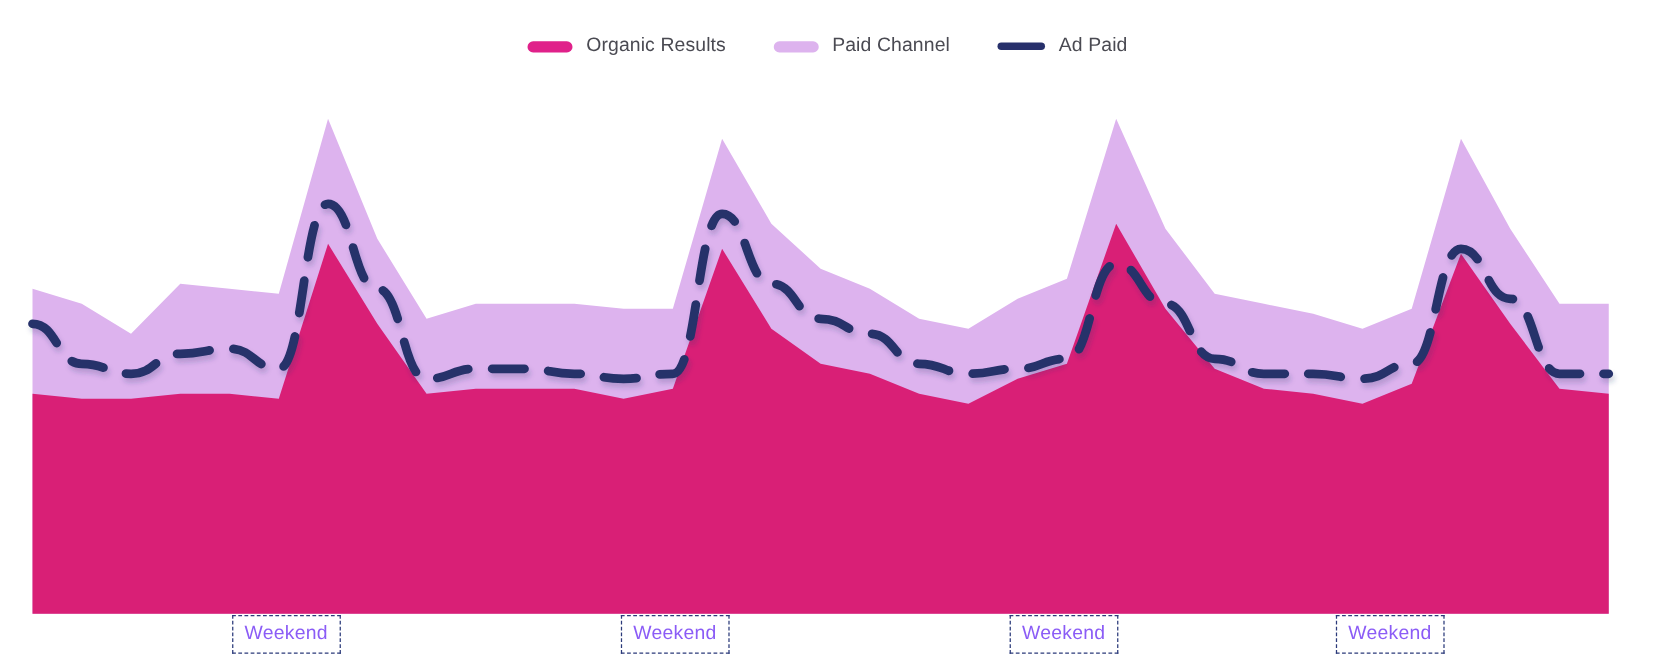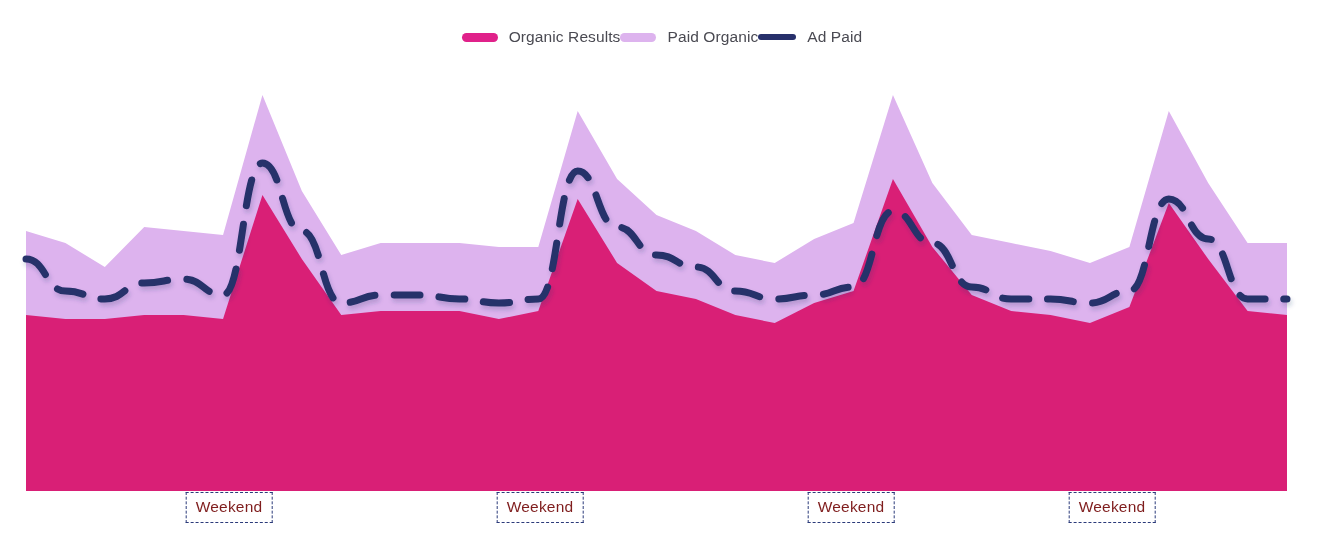--- a/index.html
+++ b/index.html
@@ -25,20 +25,21 @@
 
   
   .legend {
     position: absolute;
     left: 0;
     top: 28px;
     width: 1324px;
     display: flex;
     justify-content: center;
     align-items: center;
+    gap: 38px;
     pointer-events: auto;
   }
   .legend-item {
     display: flex;
     align-items: center;
     gap: 11px;
   }
   .legend-swatch-area {
     width: 36px;
     height: 9px;
@@ -68,21 +69,21 @@
     display: block;
     width: 1324px;
     height: 536px;
   }
 
   
   .weekend-label {
     position: absolute;
     transform: translateX(-50%);
     border: 1.6px dashed #2b3a7a;
-    color: #7f1d1d;
+    color: #8b5cf6;
     font-size: 15.5px;
     line-height: 1;
     padding: 6px 9px 7px 9px;
     background: transparent;
     white-space: nowrap;
     letter-spacing: 0.2px;
   }
 </style>
 </head>
 <body>
@@ -91,21 +92,21 @@
 
   <div class="legend">
 
     <div class="legend-item">
       <span class="legend-swatch-area" style="background:#E0218A;"></span>
       <span class="legend-label">Organic Results</span>
     </div>
 
     <div class="legend-item">
       <span class="legend-swatch-area" style="background:#DDB3EE;"></span>
-      <span class="legend-label">Paid Organic</span>
+      <span class="legend-label">Paid Channel</span>
     </div>
 
     <div class="legend-item">
       <span class="legend-swatch-line" style="background:#27306B;"></span>
       <span class="legend-label">Ad Paid</span>
     </div>
 
   </div>
 
   <div class="plot-wrap">

